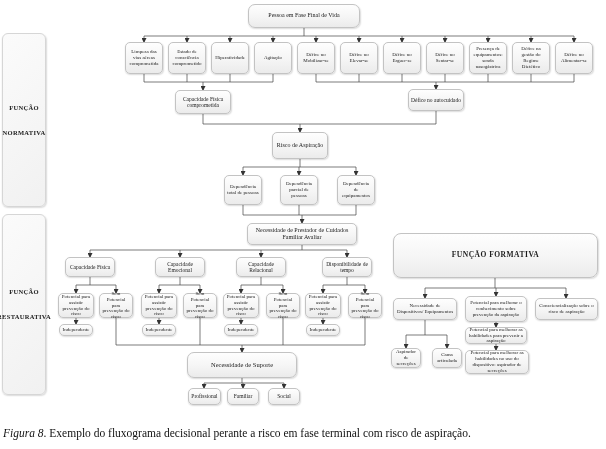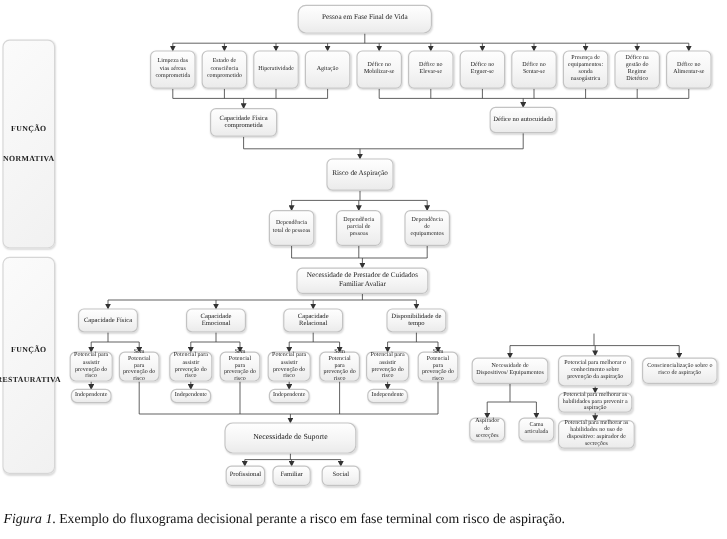--- a/index.html
+++ b/index.html
@@ -187,28 +187,29 @@
   <div class="nd f5" style="left:142px;top:324px;width:34px;height:12px;">Independente</div>
   <div class="nd f5" style="left:224px;top:324px;width:34px;height:12px;">Independente</div>
   <div class="nd f5" style="left:306px;top:324px;width:34px;height:12px;">Independente</div>
 
   <div class="nd f65" style="left:187px;top:352px;width:110px;height:26px;border-radius:7px;">Necessidade de Suporte</div>
 
   <div class="nd f55" style="left:188px;top:388px;width:33px;height:17px;">Profissional</div>
   <div class="nd f55" style="left:227px;top:388px;width:32px;height:17px;">Familiar</div>
   <div class="nd f55" style="left:268px;top:388px;width:32px;height:17px;">Social</div>
 
+  <div class="nd hdr" style="left:393px;top:233px;width:205px;height:45px;">FUNÇÃO FORMATIVA</div>
 
   <div class="nd f5" style="left:393px;top:298px;width:64px;height:22px;">Necessidade de Dispositivos/ Equipamentos</div>
   <div class="nd f5" style="left:465px;top:296px;width:62px;height:26px;">Potencial para melhorar o conhecimento sobre prevenção da aspiração</div>
   <div class="nd f5" style="left:535px;top:298px;width:63px;height:22px;">Consciencialização sobre o risco de aspiração</div>
 
   <div class="nd f5" style="left:391px;top:348px;width:30px;height:20px;">Aspirador de secreções</div>
   <div class="nd f5" style="left:432px;top:348px;width:30px;height:20px;">Cama articulada</div>
 
   <div class="nd f5" style="left:465px;top:327px;width:62px;height:17px;">Potencial para melhorar as habilidades para prevenir a aspiração</div>
   <div class="nd f5" style="left:465px;top:350px;width:64px;height:24px;">Potencial para melhorar as habilidades no uso do dispositivo: aspirador de secreções</div>
 
   <div class="caption">
-    <i>Figura 1</i><span>. Exemplo do fluxograma decisional perante a risco em fase terminal com risco de aspiração.</span>
+    <i>Figura 8</i><span>. Exemplo do fluxograma decisional perante a risco em fase terminal com risco de aspiração.</span>
   </div>
 
 </div>
 
 </body></html>

